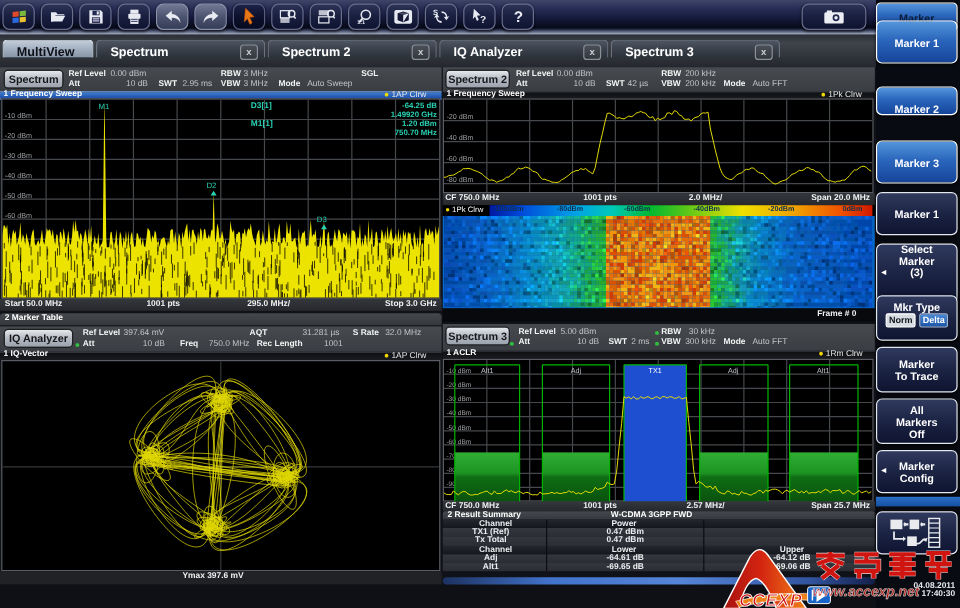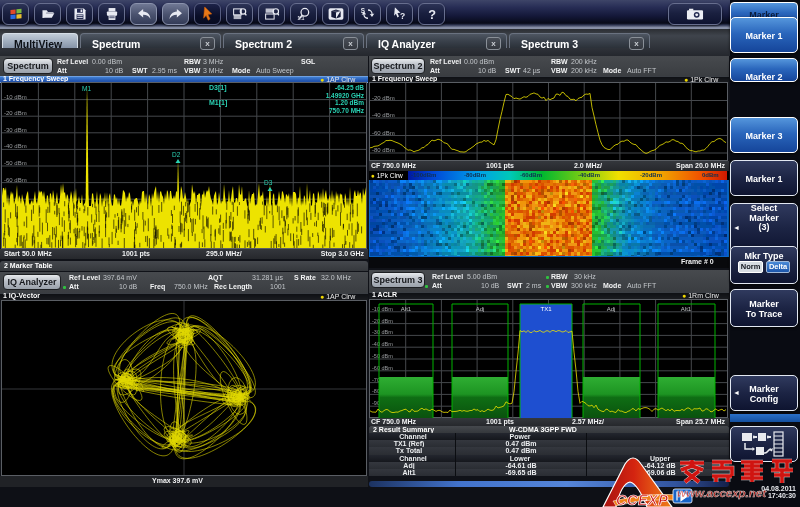--- a/index.html
+++ b/index.html
@@ -725,26 +725,27 @@
       <div class="abs" style="left:40px;top:0;transform:translateX(-50%);font-size:7px;font-weight:bold;color:#eceef0;white-space:nowrap">Alt1</div>
       <div class="abs" style="left:152px;top:0;transform:translateX(-50%);font-size:7px;font-weight:bold;color:#eceef0;white-space:nowrap">-69.65 dB</div>
       <div class="abs" style="left:291px;top:0;transform:translateX(-50%);font-size:7px;font-weight:bold;color:#eceef0;white-space:nowrap">-69.06 dB</div>
     </div>
     <div class="abs" style="left:455px;top:433px;width:1px;height:43px;background:#0b0d11"></div>
     <div class="abs" style="left:586px;top:433px;width:1px;height:43px;background:#0b0d11"></div>
     <div class="abs" style="left:369px;top:481px;width:360px;height:6px;border-radius:3px;background:linear-gradient(90deg,#1c3260 0%,#4273cc 25%,#5585d8 55%,#32549e 85%,#14204a 100%)"></div>
     <div id="sidebar">
       <div class="sbtn blue" style="top:2px;height:24px;line-height:24px;color:#0a1c3c;font-size:9px;border-radius:4px">Marker</div>
       <div class="sbtn blue" style="top:17px;height:36px;line-height:36px">Marker 1</div>
-      <div class="sbtn blue" style="top:58px;height:24px;line-height:36px">Marker 2</div>
+      <div class="sbtn blue" style="top:72px;height:24px;line-height:36px">Marker 2</div>
       <div class="sbtn blue" style="top:117px;height:36px;line-height:36px">Marker 3</div>
       <div class="sbtn " style="top:160px;height:36px;line-height:36px">Marker 1</div>
       <div class="sbtn" style="top:203px;height:50px;padding-top:0;line-height:9.5px"><span class="ar">◄</span>Select<br>Marker<br>(3)</div>
       <div class="sbtn" style="top:246px;height:38px;padding-top:4px;line-height:10px">Mkr Type<br><span style="display:inline-block;background:#d6dce2;color:#10141c;border:1px solid #fff;border-radius:2px;padding:0 2px;font-size:7.5px">Norm</span> <span style="display:inline-block;background:linear-gradient(#4a8ad8,#1c55aa);color:#fff;border:1px solid #a0b8d8;border-radius:2px;padding:0 2px;font-size:7.5px">Delta</span></div>
       <div class="sbtn" style="top:289px;height:38px;padding-top:9px;line-height:10px">Marker<br>To Trace</div>
+      <div class="sbtn" style="top:332px;height:38px;padding-top:4px;line-height:10px">All<br>Markers<br>Off</div>
       <div class="sbtn" style="top:375px;height:36px;padding-top:8px;line-height:10px"><span class="ar">◄</span>Marker<br>Config</div>
       <div class="abs" style="left:0px;top:414px;width:70px;height:8px;background:linear-gradient(#2a70c8,#1450a0)"></div>
       <div class="sbtn" style="top:426px;height:36px"><svg width="46" height="26" viewBox="0 0 46 26" style="margin-top:4px">
           <rect x="1" y="2" width="10" height="8" fill="#e8eaee"></rect>
           <rect x="17" y="2" width="8" height="8" fill="#e8eaee"></rect>
           <path d="M12 6 h4 M26 6 h4" stroke="#e8eaee" stroke-width="2"></path>
           <path d="M15 6 l-2.5-2 v4 Z M29 6 l-2.5 -2 v4 Z" fill="#e8eaee"></path>
           <rect x="33" y="1" width="9" height="24" fill="none" stroke="#e8eaee" stroke-width="1.2"></rect>
           <path d="M33 5 h9 M33 9 h9 M33 13 h9 M33 17 h9 M33 21 h9" stroke="#e8eaee" stroke-width="1"></path>
           <path d="M4 12 v6 h8 M18 22 h6 M24 22 c3 0 3 -4 6 -4" stroke="#e8eaee" stroke-width="1.5" fill="none"></path>

